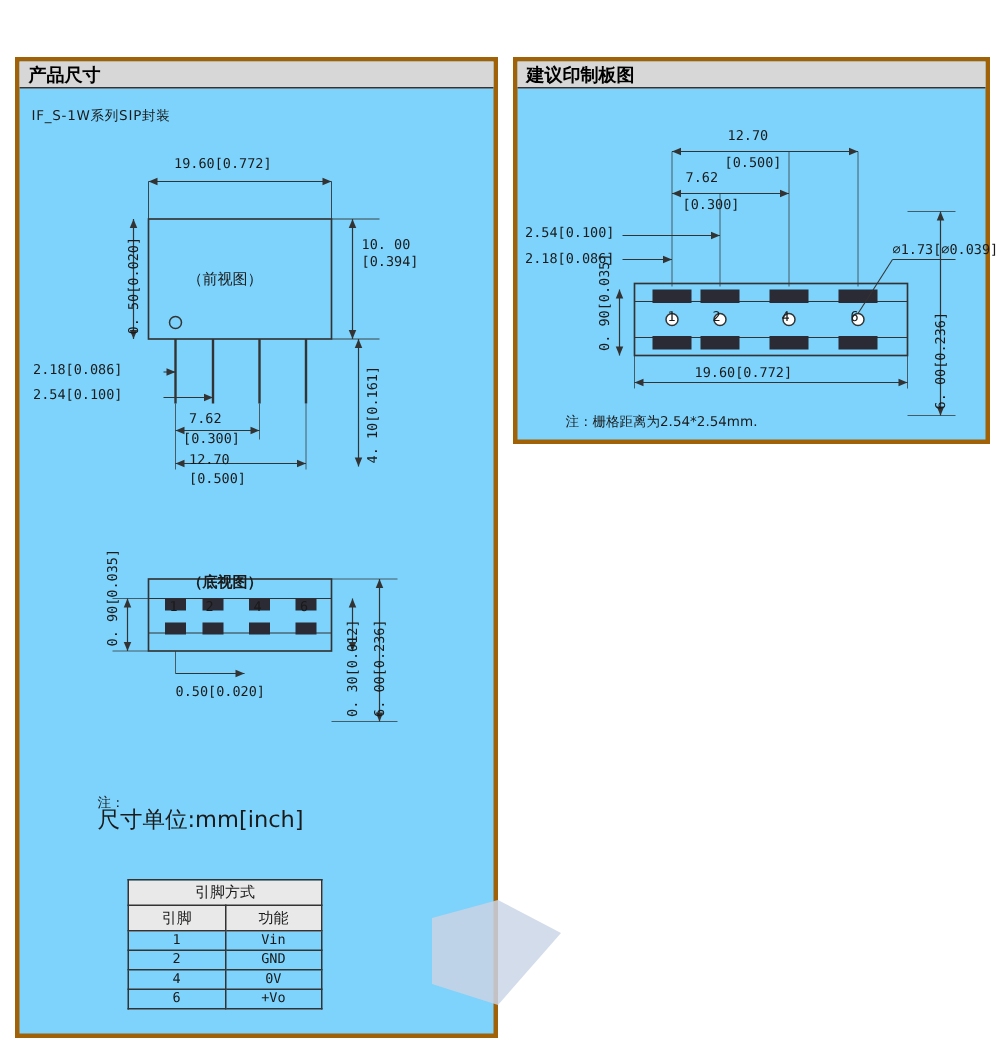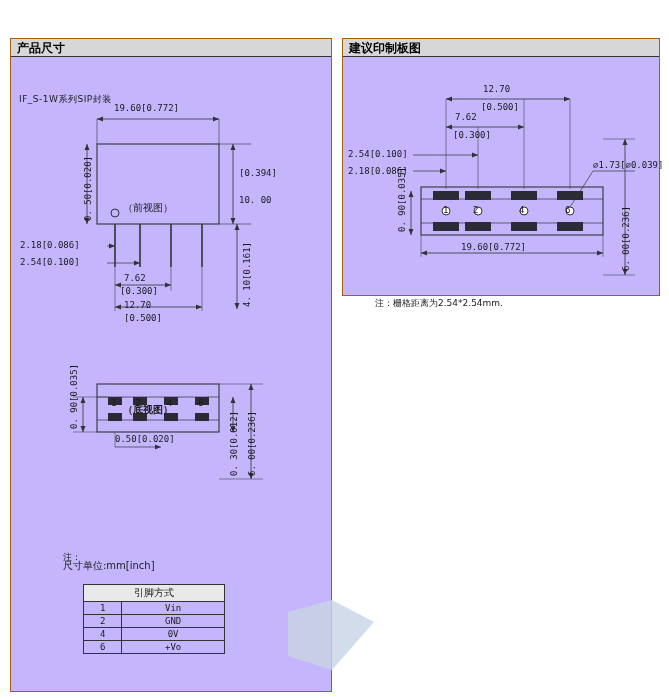--- a/index.html
+++ b/index.html
@@ -4,29 +4,29 @@
 <style>
   * { box-sizing: border-box; }
   html, body { margin:0; padding:0; }
   body {
     width: 669px; height: 700px; position: relative;
     background: #ffffff;
     font-family: "DejaVu Sans Mono", monospace;
     font-size: 9px; color: #1a1a1a;
     overflow: hidden;
   }
-  .panel { position: absolute; border: 1px solid #a16207; background:#c4b5fd; }
+  .panel { position: absolute; border: 3px solid #a16207; background:#7dd3fc; }
   .panel-title {
     position:absolute; left:0; top:0; height:18px; line-height:18px;
     background:#d7d7d7; border-bottom:1px solid #333;
     font-family:"DejaVu Sans", sans-serif; font-size:12px; font-weight:bold;
     padding-left:6px; color:#000; width:100%;
   }
   .lbl { position:absolute; white-space:nowrap; font-family:"DejaVu Sans Mono", monospace; }
-  .lblcn { position:absolute; white-space:nowrap; font-family:"DejaVu Sans", sans-serif;margin-top:24px; }
+  .lblcn { position:absolute; white-space:nowrap; font-family:"DejaVu Sans", sans-serif; }
   .vert { transform: rotate(-90deg); transform-origin: left top; }
   svg { position:absolute; left:0; top:0; overflow:visible; }
   table.pins { border-collapse: collapse; font-family:"DejaVu Sans Mono", monospace; font-size:9px; }
   table.pins td, table.pins th {
     border:1px solid #333; text-align:center; padding:1px 0; font-weight:normal;
   }
   table.pins thead th { background:#e9e9e9; font-family:"DejaVu Sans", sans-serif; font-size:10px; }
   .wm { position:absolute; pointer-events:none; }
 </style>
 </head>
@@ -114,49 +114,53 @@
     <path d="M222,393 l-2.5,-6 l5,0 z" fill="#333"></path>
     <line x1="240" y1="345" x2="240" y2="440" stroke="#333" stroke-width="0.8"></line>
     <path d="M240,345 l-2.5,6 l5,0 z" fill="#333"></path>
     <path d="M240,440 l-2.5,-6 l5,0 z" fill="#333"></path>
     <line x1="208" y1="345" x2="252" y2="345" stroke="#333" stroke-width="0.5"></line>
     <line x1="208" y1="440" x2="252" y2="440" stroke="#333" stroke-width="0.5"></line>
   </svg>
 
   <div class="lbl" style="left:103px; top:64px;">19.60[0.772]</div>
   <div class="lblcn" style="left:112px; top:138px; font-size:10px;">（前视图）</div>
-  <div class="lbl" style="left:228px; top:118px;margin-top:38px;">10. 00</div>
+  <div class="lbl" style="left:228px; top:118px;">10. 00</div>
   <div class="lbl" style="left:228px; top:129px;">[0.394]</div>
   <div class="lbl vert" style="left:72px; top:182px;">0. 50[0.020]</div>
   <div class="lbl" style="left:9px; top:201px;">2.18[0.086]</div>
   <div class="lbl" style="left:9px; top:218px;">2.54[0.100]</div>
   <div class="lbl" style="left:113px; top:234px;">7.62</div>
   <div class="lbl" style="left:109px; top:247px;">[0.300]</div>
   <div class="lbl" style="left:113px; top:261px;">12.70</div>
   <div class="lbl" style="left:113px; top:274px;">[0.500]</div>
   <div class="lbl vert" style="left:231px; top:268px;">4. 10[0.161]</div>
 
   <div class="lblcn" style="left:112px; top:340px; font-size:10px;font-weight:bold;">（底视图）</div>
   <div class="lbl" style="left:100px; top:359px;">1</div>
   <div class="lbl" style="left:124px; top:359px;">2</div>
   <div class="lbl" style="left:156px; top:359px;">4</div>
   <div class="lbl" style="left:187px; top:359px;">6</div>
   <div class="lbl vert" style="left:58px; top:390px;">0. 90[0.035]</div>
-  <div class="lbl" style="left:104px; top:395px;">0.50[0.020]</div>
+  <div class="lbl" style="left:104px; top:416px;">0.50[0.020]</div>
   <div class="lbl vert" style="left:218px; top:437px;">0. 30[0.012]</div>
   <div class="lbl vert" style="left:236px; top:437px;">6. 00[0.236]</div>
 
   <div class="lblcn" style="left:52px; top:488px; font-size:9px;">注：</div>
-  <div class="lblcn" style="left:52px; top:496px; font-size:10px;">尺寸单位:mm[inch]</div>
-
-  <table class="pins" style="position:absolute; left:72px; top:545px; width:142px;">
+  <div class="lblcn" style="left:52px; top:496px; font-size:15px;">尺寸单位:mm[inch]</div>
+
+  <table class="pins" style="position:absolute; left:72px; top:545px; width:130px;">
     <thead>
       <tr>
           <th colspan="2">引脚方式</th>
         </tr>
+      <tr>
+        <th>引脚</th>
+        <th>功能</th>
+      </tr>
     </thead>
     <tbody>
       <tr>
         <td>1</td>
         <td>Vin</td>
       </tr>
       <tr>
         <td>2</td>
         <td>GND</td>
       </tr>

